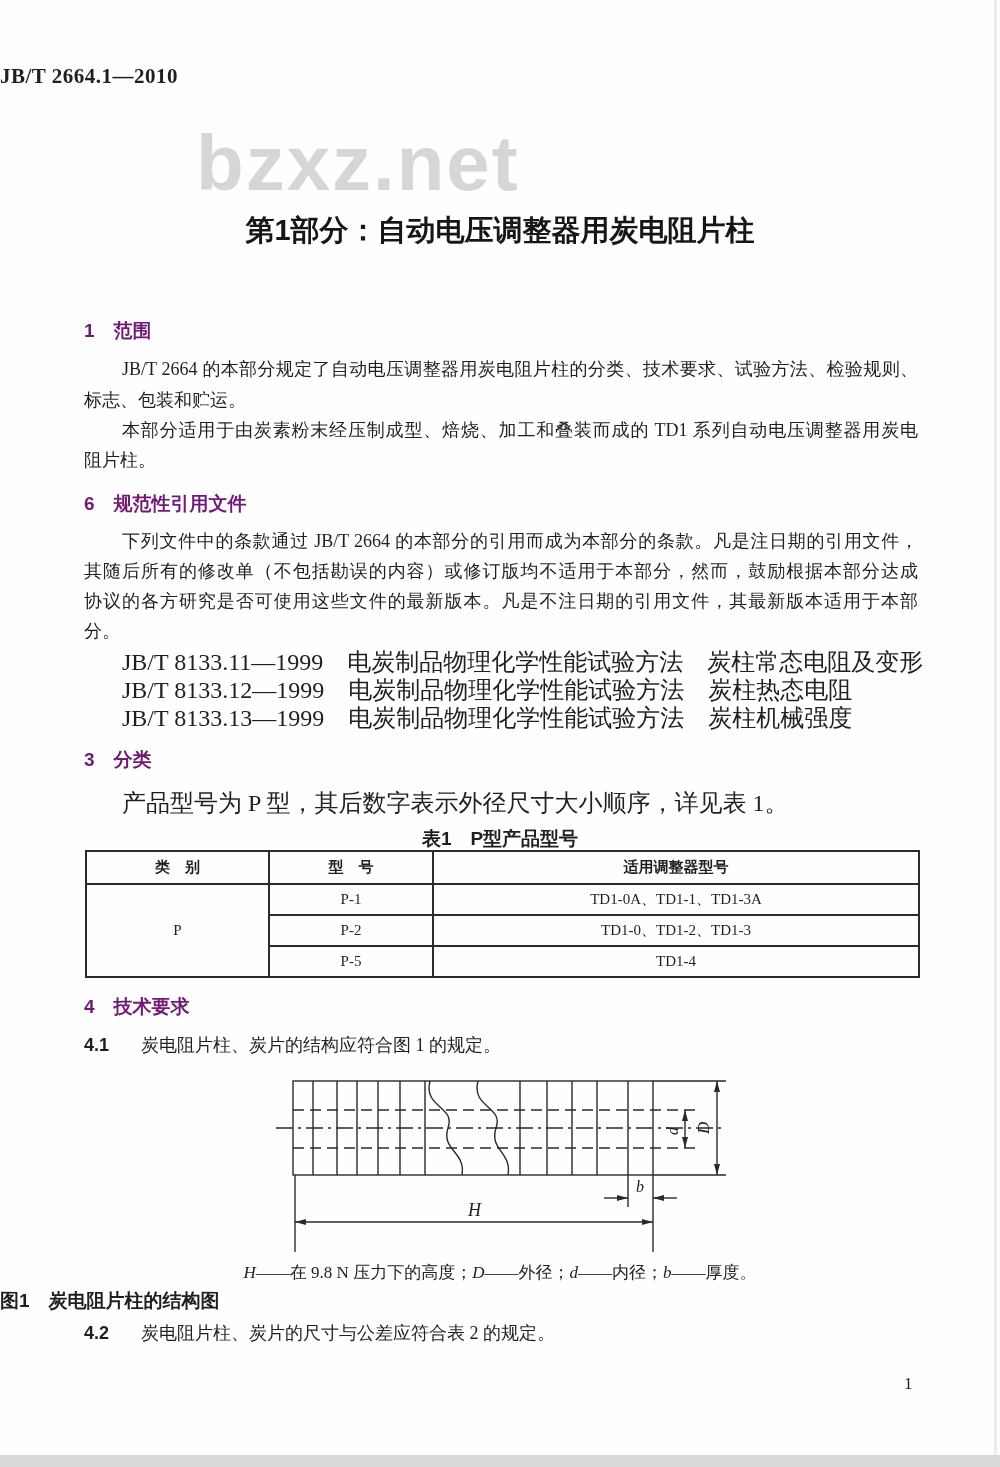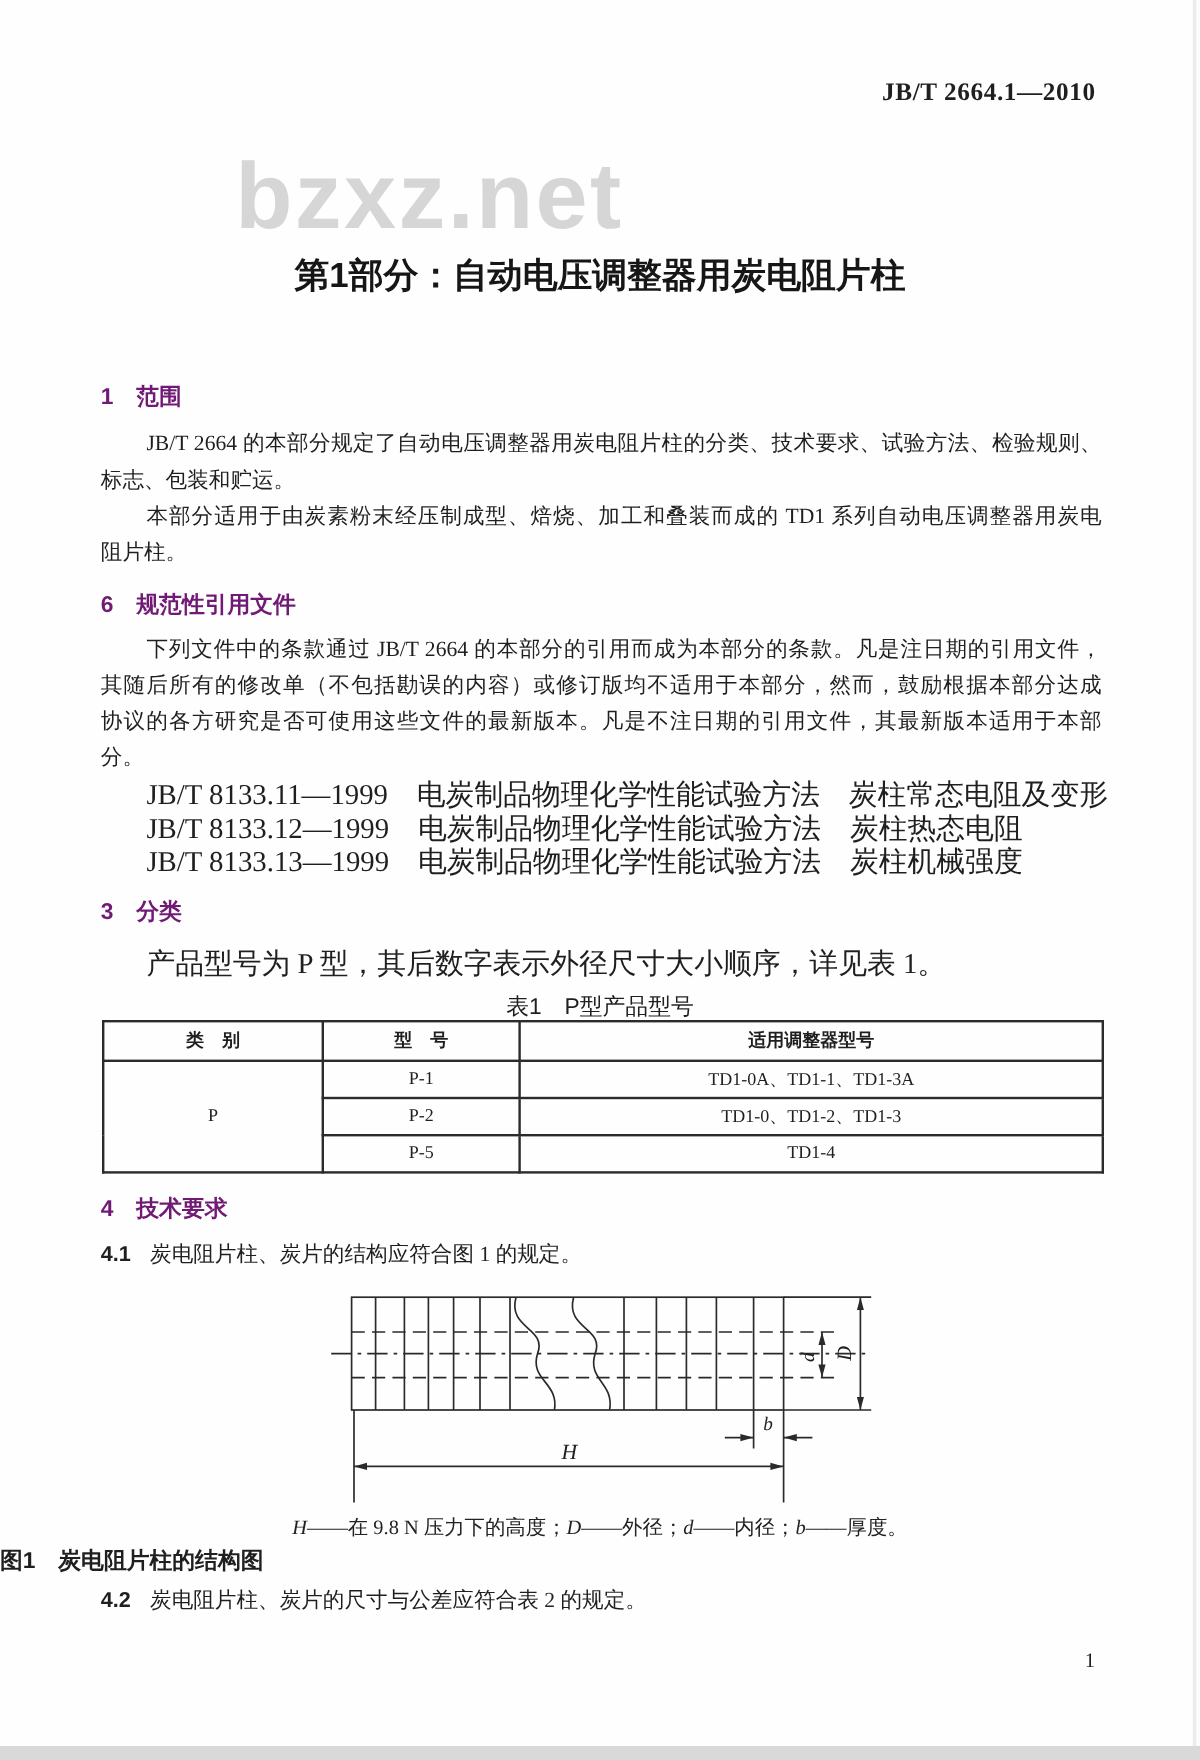--- a/index.html
+++ b/index.html
@@ -5,21 +5,21 @@
   html,body { margin:0; padding:0; background:#ffffff; }
   .page {
     position:relative; width:1000px; height:1467px;
     background:#fefefe; overflow:hidden;
     font-family:"Liberation Serif", serif; color:#1f1f1f;
   }
   .abs { position:absolute; }
 
   .std-code {
     position:absolute; top:64px; left:0; width:913px;
-    text-align:right; font-weight:bold; font-size:21px;
+    text-align:left; font-weight:bold; font-size:21px;
     font-family:"Liberation Serif", serif; letter-spacing:0.5px;
   }
   .watermark {
     position:absolute; top:124px; left:196px;
     font-family:"Liberation Sans", sans-serif; font-weight:bold;
     font-size:78px; color:#d6d6d6; letter-spacing:2px; line-height:1;
   }
   .title-line {
     position:absolute; left:0; width:1000px; text-align:center;
     font-family:"Liberation Sans", sans-serif; font-weight:bold;
@@ -33,36 +33,36 @@
   .bodyline {
     position:absolute; left:84px; width:834px;
     font-size:18px; line-height:24px; white-space:nowrap;
   }
   .jf { white-space:normal; text-align:justify; text-align-last:justify; }
   .ind { padding-left:38px; width:796px; }
   .refline { position:absolute; left:122px; font-size:24px; white-space:nowrap; }
 
   .tbl-title {
     position:absolute; left:0; width:1000px; text-align:center;
-    font-family:"Liberation Sans", sans-serif; font-weight:normal; font-size:19px;
+    font-family:"Liberation Sans", sans-serif; font-weight:bold; font-size:19px;
   }
   table.t1 {
     position:absolute; left:85px; top:850px; width:833px;
     border-collapse:collapse; table-layout:fixed;
     font-size:15px; color:#1f1f1f;
   }
   table.t1 th, table.t1 td {
     border:2px solid #2b2b2b; text-align:center; padding:0;
     font-weight:normal; height:29px;
   }
   table.t1 th { font-weight:bold; height:31px; }
 
   .clause-num {
     font-family:"Liberation Sans", sans-serif; font-weight:bold; font-size:18px;
-    margin-right:16px;
+    margin-right:32px;
   }
   .legend {
     position:absolute; left:0; width:1000px; text-align:center;
     font-size:17px; color:#222;
   }
   .legend i { font-family:"Liberation Serif", serif; }
   .fig-caption {
     position:absolute; left:0; width:1000px; text-align:left;
     font-family:"Liberation Sans", sans-serif; font-weight:bold; font-size:19px;
   }

